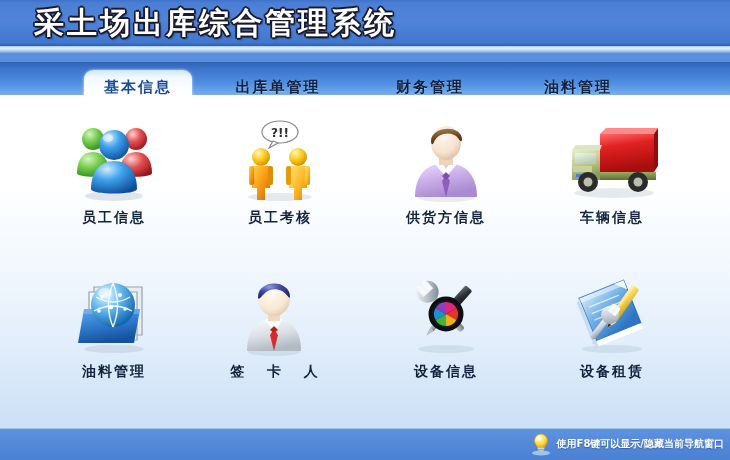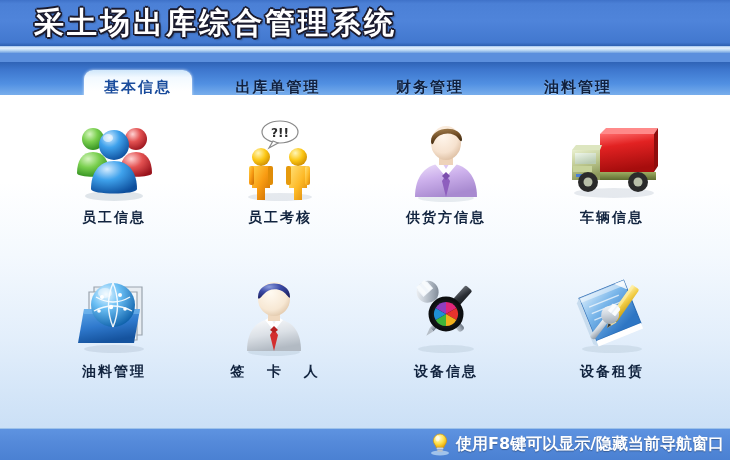--- a/index.html
+++ b/index.html
@@ -191,21 +191,21 @@
   .status-inner {
     position: absolute;
     right: 6px;
     top: 2px;
     height: 26px;
     display: flex;
     align-items: center;
     gap: 6px;
   }
   .status-text {
-    font-size: 16px;
+    font-size: 10px;
     font-weight: bold;
     color: #ffffff;
     letter-spacing: 0px;
     white-space: nowrap;
     text-shadow: 0 1px 1px rgba(0,0,0,0.3);
   }
   .bulb-icon { display:block; }
 
   svg { display: block; }
 </style>

